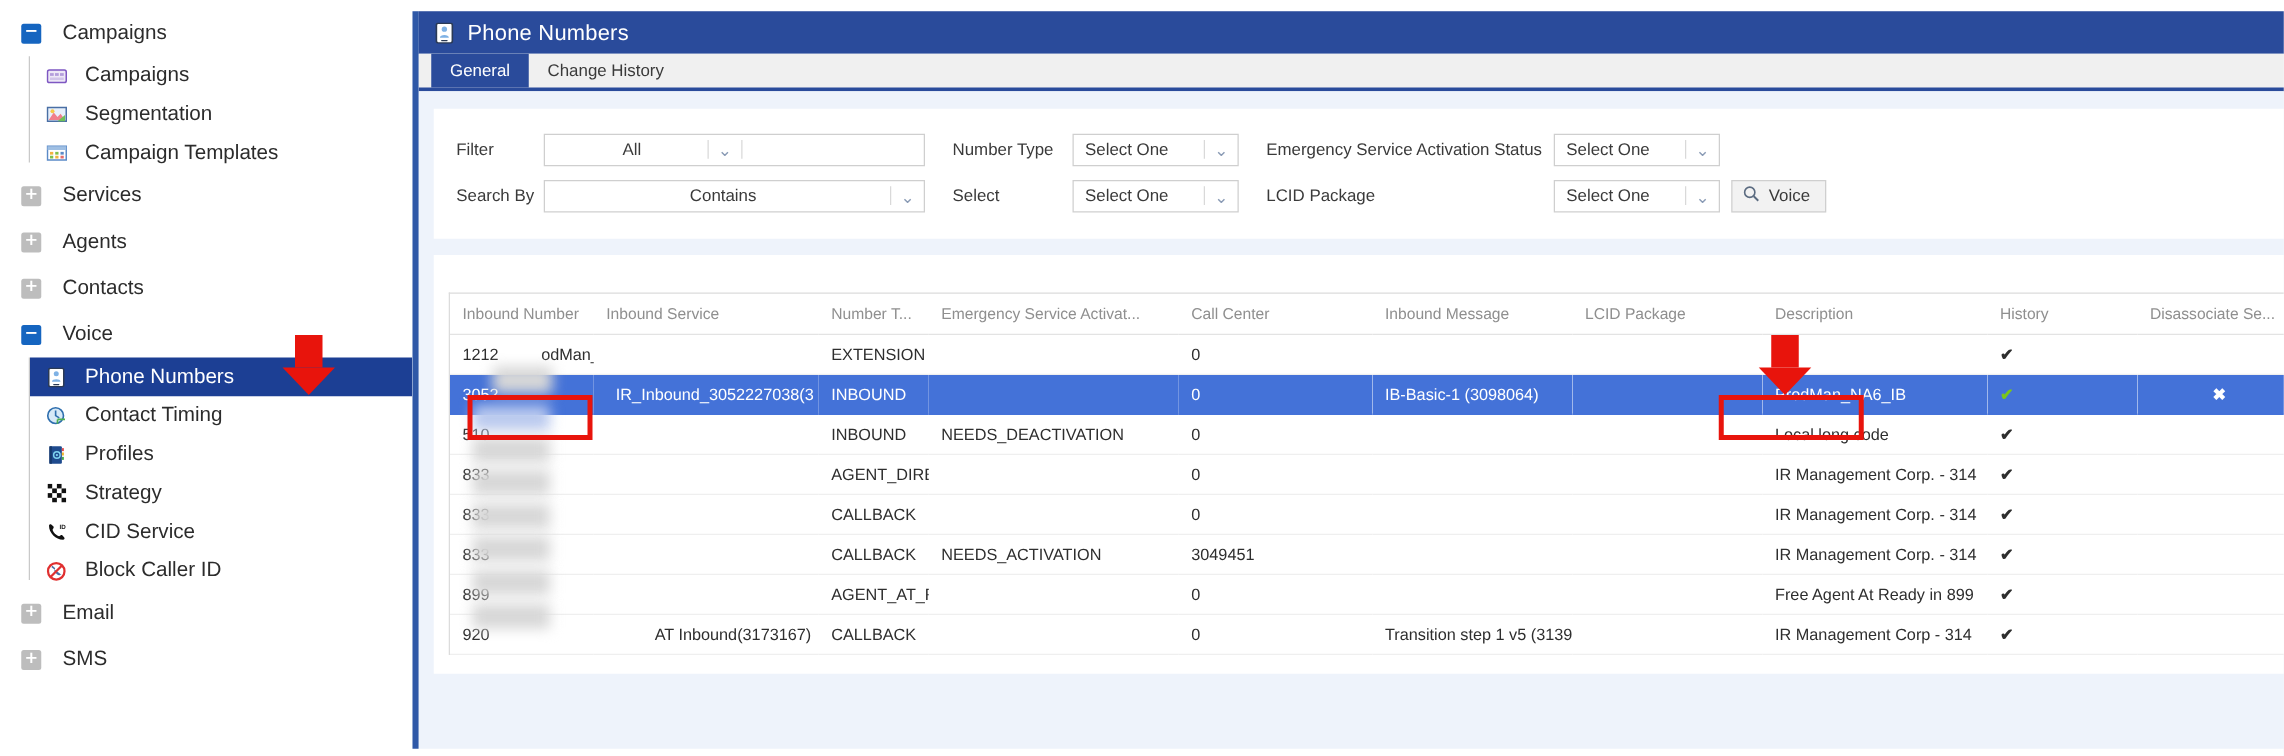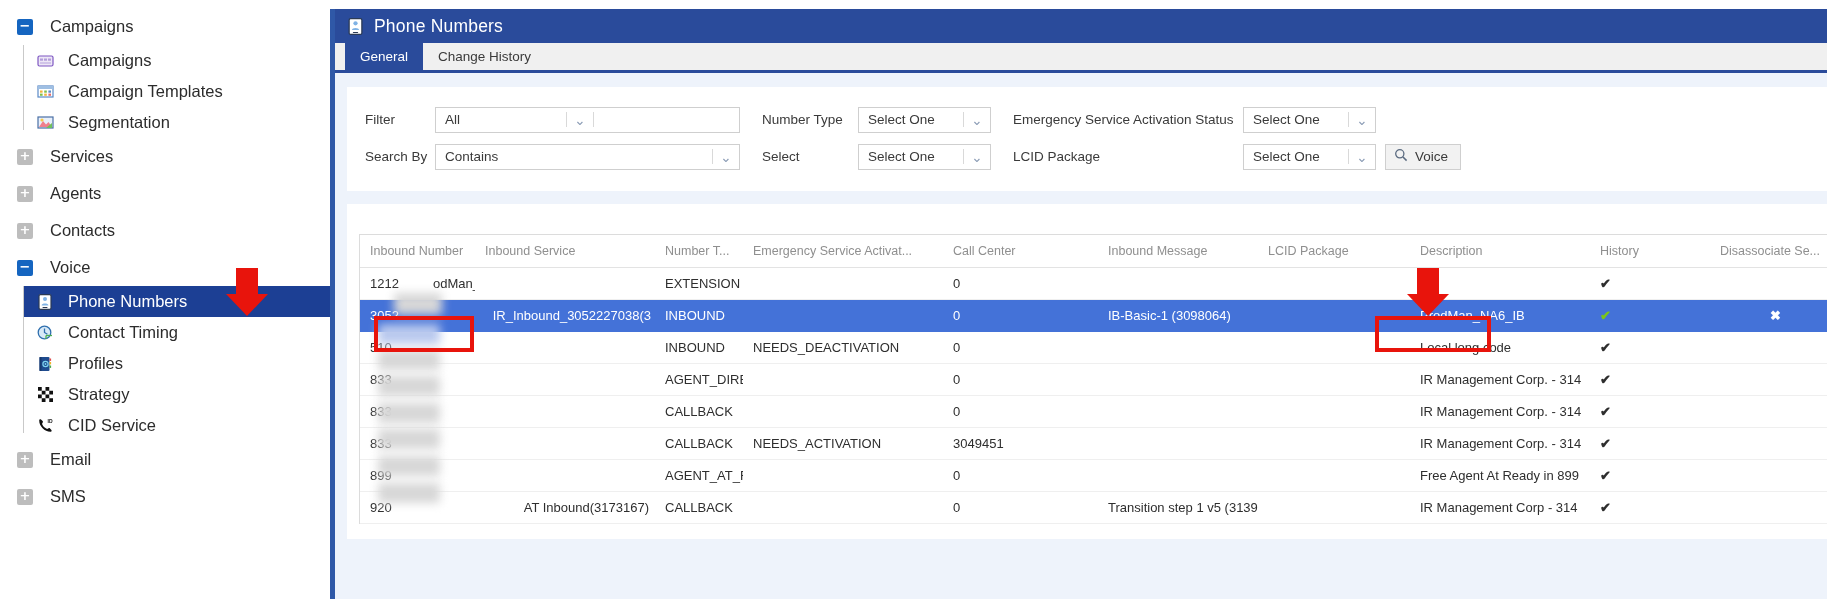--- a/index.html
+++ b/index.html
@@ -159,21 +159,21 @@
     position: relative;
   }
   .ctrl .val { padding-left: 9px; white-space: nowrap; flex: 1; }
   .ctrl .sep {
     width: 1px; height: 15px; background: #d9d9d9;
   }
   .ctrl .caret {
     width: 26px; display:flex; align-items:center; justify-content:center;
     color: #8a9bb5;
   }
-  .ctrl.filter-main { width: 305px; }
+  .ctrl.filter-main { width: 305px; text-align: center; }
   .ctrl.small { width: 133px; }
   .gap-lg { width: 22px; }
 
   .search-btn {
     height: 26px;
     margin-left: 9px;
     padding: 0 12px 0 8px;
     background: #f2f2f2;
     border: 1px solid #cfcfcf;
     display: flex; align-items: center; gap: 7px;
@@ -290,42 +290,42 @@
                 <rect x="7" y="5.5" width="3" height="2.2" fill="#b39ddb"></rect>
                 <rect x="11" y="5.5" width="3" height="2.2" fill="#b39ddb"></rect>
                 <rect x="3" y="9" width="11" height="2" fill="#d1c4e9"></rect>
               </svg>
           </span>
           <span class="label">Campaigns</span>
         </div>
         <div class="nav-item">
           <span class="ico">
             <svg width="17" height="15" viewBox="0 0 17 15">
+                <rect x="1" y="2" width="15" height="11" fill="#e8f0fb" stroke="#4a6fa5" stroke-width="1.2"></rect>
+                <path d="M2 12 L6 6 L9 9.5 L11.5 7 L15 12 Z" fill="#f07f8c"></path>
+                <circle cx="5" cy="5" r="1.6" fill="#f6c94a"></circle>
+                <path d="M9 13 L15 13 L15 8 Z" fill="#6fc05a"></path>
+              </svg>
+          </span>
+          <span class="label">Segmentation</span>
+        </div>
+        <div class="nav-item">
+          <span class="ico">
+            <svg width="17" height="15" viewBox="0 0 17 15">
                 <rect x="1" y="2" width="15" height="11" fill="#ffffff" stroke="#5b8ac7" stroke-width="1.2"></rect>
                 <rect x="1" y="2" width="15" height="3" fill="#9fbfe3"></rect>
                 <rect x="3" y="6.5" width="2.6" height="2.2" fill="#f2b33d"></rect>
                 <rect x="7.2" y="6.5" width="2.6" height="2.2" fill="#7fc04a"></rect>
                 <rect x="11.4" y="6.5" width="2.6" height="2.2" fill="#5b8ac7"></rect>
                 <rect x="3" y="9.6" width="2.6" height="2.2" fill="#7fc04a"></rect>
                 <rect x="7.2" y="9.6" width="2.6" height="2.2" fill="#f2b33d"></rect>
                 <rect x="11.4" y="9.6" width="2.6" height="2.2" fill="#e36d6d"></rect>
               </svg>
           </span>
           <span class="label">Campaign Templates</span>
-        </div>
-        <div class="nav-item">
-          <span class="ico">
-            <svg width="17" height="15" viewBox="0 0 17 15">
-                <rect x="1" y="2" width="15" height="11" fill="#e8f0fb" stroke="#4a6fa5" stroke-width="1.2"></rect>
-                <path d="M2 12 L6 6 L9 9.5 L11.5 7 L15 12 Z" fill="#f07f8c"></path>
-                <circle cx="5" cy="5" r="1.6" fill="#f6c94a"></circle>
-                <path d="M9 13 L15 13 L15 8 Z" fill="#6fc05a"></path>
-              </svg>
-          </span>
-          <span class="label">Segmentation</span>
         </div>
       </div>
     </div>
 
     <div class="nav-top">
       <span class="toggle-box collapsed">
           <span class="toggle-glyph">+</span>
         </span>
       <span>Services</span>
     </div>
@@ -407,20 +407,30 @@
           <span class="label">Strategy</span>
         </div>
         <div class="nav-item">
           <span class="ico">
             <svg width="17" height="16" viewBox="0 0 17 16">
                 <path d="M2.2 2.6 C2.2 1.6 3.2 1 4 1.6 L5.6 3 C6.2 3.6 6 4.4 5.4 5 C5 5.4 5 6 5.4 6.8 C6.2 8.4 7.6 9.8 9.2 10.6 C10 11 10.6 11 11 10.6 C11.6 10 12.4 9.8 13 10.4 L14.4 12 C15 12.8 14.4 13.8 13.4 13.8 C7.6 13.8 2.2 8.4 2.2 2.6 Z" fill="#111111"></path>
                 <text x="10.6" y="5.2" font-size="5" font-family="Liberation Sans, sans-serif" font-weight="bold" fill="#111111">ID</text>
               </svg>
           </span>
           <span class="label">CID Service</span>
+        </div>
+        <div class="nav-item">
+          <span class="ico">
+            <svg width="16" height="16" viewBox="0 0 16 16">
+                <circle cx="8" cy="8" r="6.6" fill="none" stroke="#e03030" stroke-width="1.8"></circle>
+                <path d="M4.2 4.8 C4.2 4 5 3.6 5.6 4.1 L6.8 5.2 C7.3 5.7 7.1 6.3 6.7 6.7 C6.4 7 6.4 7.5 6.7 8.1 C7.3 9.3 8.4 10.4 9.6 11 C10.2 11.3 10.7 11.3 11 11 C11.4 10.6 12 10.4 12.5 10.9 L13 11.4" fill="#4a6fa5"></path>
+                <path d="M3.2 12.8 L12.8 3.2" stroke="#e03030" stroke-width="1.8"></path>
+              </svg>
+          </span>
+          <span class="label">Block Caller ID</span>
         </div>
       </div>
     </div>
 
     <div class="nav-top">
       <span class="toggle-box collapsed">
           <span class="toggle-glyph">+</span>
         </span>
       <span>Email</span>
     </div>

